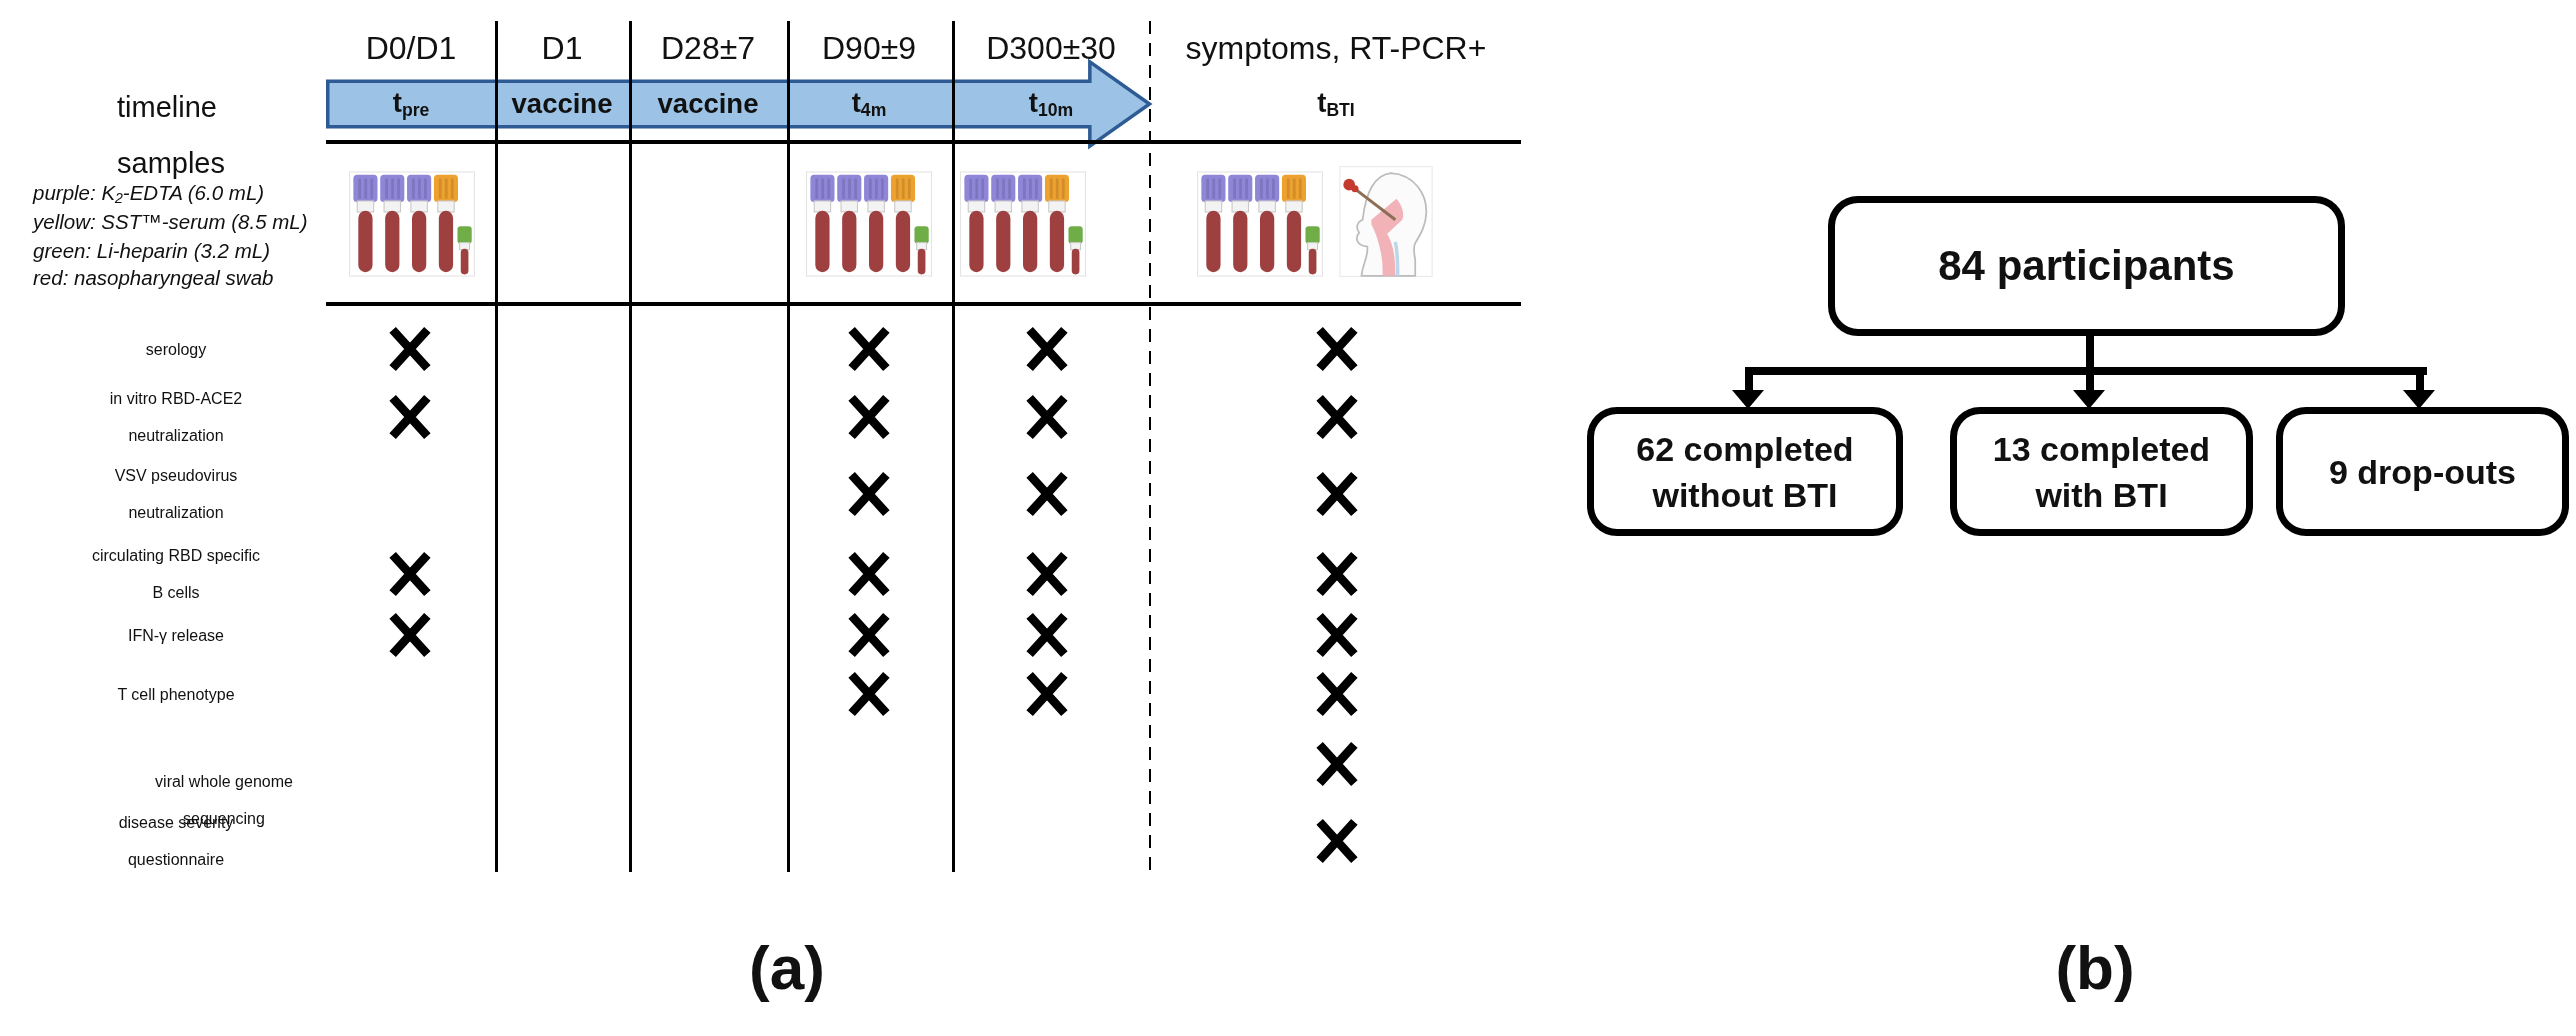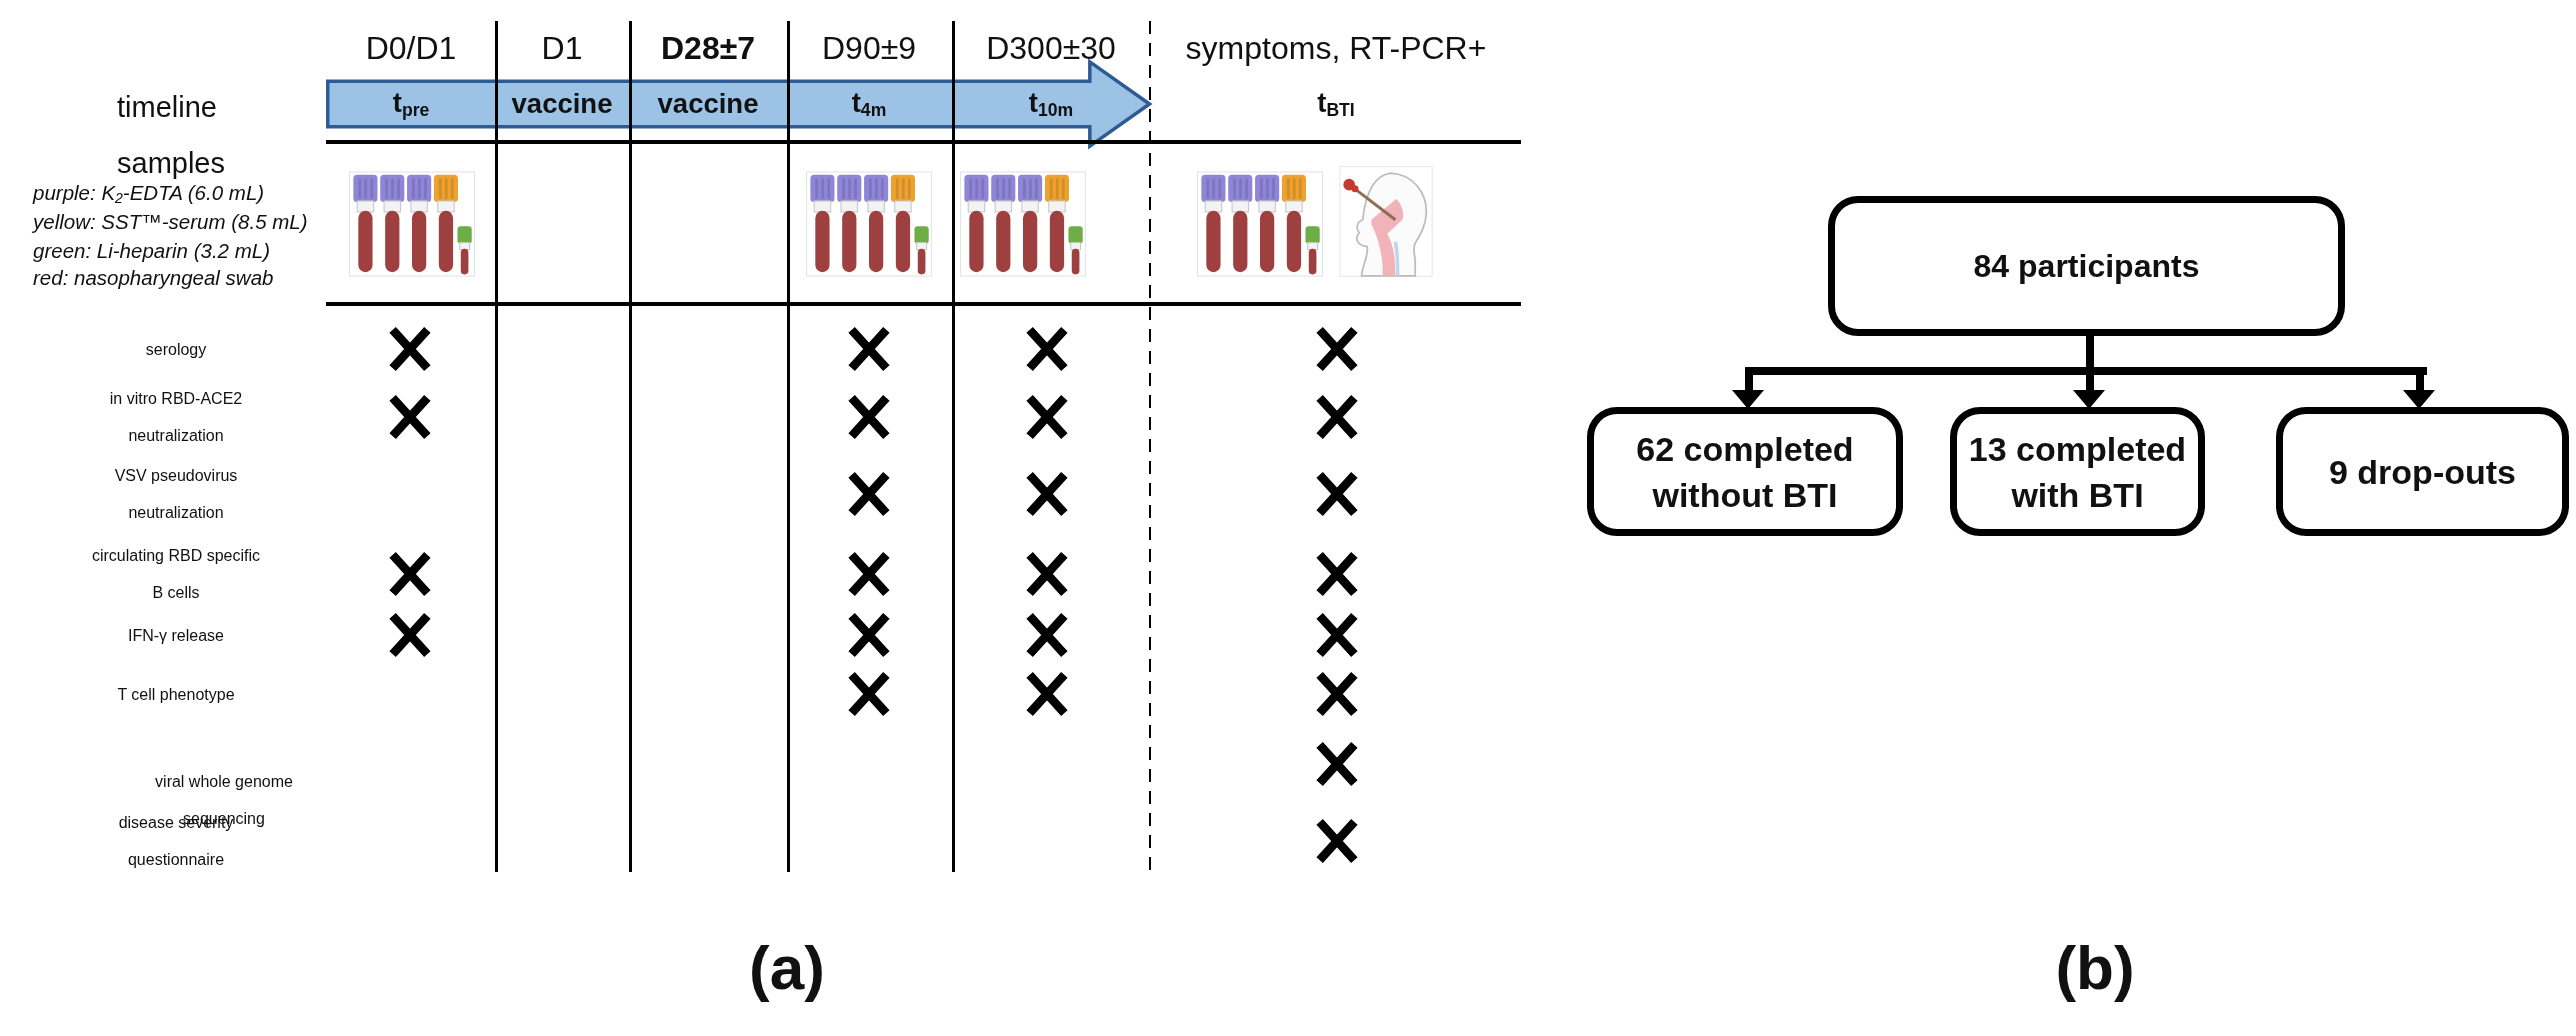--- a/index.html
+++ b/index.html
@@ -20,21 +20,21 @@
   .side-label{font-size:29px;white-space:nowrap;}
   .legend-line{font-size:20.5px;font-style:italic;white-space:nowrap;}
   .assay-label{font-size:16px;line-height:37px;text-align:center;white-space:nowrap;}
   .panel-label{font-size:62px;font-weight:bold;white-space:nowrap;}
   
   .bbox{
     box-sizing:border-box;border:7.6px solid #000;border-radius:30px;background:#fff;
     display:flex;flex-direction:column;align-items:center;justify-content:center;
     font-weight:bold;text-align:center;
   }
-  .bbox-root{font-size:32px;}
+  .bbox-root{font-size:42px;}
   .bbox-child{font-size:34px;line-height:46px;}
   .conn{background:#000;}
   .ahead{width:0;height:0;border-left:16.4px solid transparent;border-right:16.4px solid transparent;border-top:19px solid #000;}
 </style>
 </head>
 <body>
 
 <div id="canvas">
 
   <div id="panel-a">
@@ -57,21 +57,21 @@
     <div class="abs hline" style="left:326px;top:302px;width:1195px"></div>
     <div class="abs vline" style="left:495px;top:21px;height:851px"></div>
     <div class="abs vline" style="left:629px;top:21px;height:851px"></div>
     <div class="abs vline" style="left:787px;top:21px;height:851px"></div>
     <div class="abs vline" style="left:952px;top:21px;height:851px"></div>
     <div class="abs vdash" style="left:1149px;top:21px;height:851px"></div>
 
     <div id="col-headers">
         <div class="abs col-header ctr" style="left: 411px; top: 48px;">D0/D1</div>
         <div class="abs col-header ctr" style="left: 562px; top: 48px;">D1</div>
-        <div class="abs col-header ctr" style="left: 708px; top: 48px; font-weight: bold;">D28±7</div>
+        <div class="abs col-header ctr" style="left: 708px; top: 48px;">D28±7</div>
         <div class="abs col-header ctr" style="left: 869px; top: 48px;">D90±9</div>
         <div class="abs col-header ctr" style="left: 1051px; top: 48px;">D300±30</div>
         <div class="abs col-header ctr" style="left: 1336px; top: 48px;">symptoms, RT-PCR+</div>
       </div>
     <div id="tl-labels">
         <div class="abs tl-label ctr" style="left: 411px; top: 104px;">t<sub>pre</sub></div>
         <div class="abs tl-label ctr" style="left: 562px; top: 104px;">vaccine</div>
         <div class="abs tl-label ctr" style="left: 708px; top: 104px;">vaccine</div>
         <div class="abs tl-label ctr" style="left: 869px; top: 104px;">t<sub>4m</sub></div>
         <div class="abs tl-label ctr" style="left: 1051px; top: 104px;">t<sub>10m</sub></div>
@@ -308,20 +308,20 @@
     <div class="abs conn" style="left:1745px;top:367px;width:7.6px;height:24.6px"></div>
     <div class="abs conn" style="left:2086px;top:367px;width:7.6px;height:24.6px"></div>
     <div class="abs conn" style="left:2416px;top:367px;width:7.6px;height:24.6px"></div>
 
     <div class="abs ahead" style="left:1732px;top:390px"></div>
     <div class="abs ahead" style="left:2073px;top:390px"></div>
     <div class="abs ahead" style="left:2403px;top:390px"></div>
 
     <div id="flow-children">
         <div class="abs bbox bbox-child" style="left: 1587px; top: 407px; width: 316px; height: 129px;">62 completed<br>without BTI</div>
-        <div class="abs bbox bbox-child" style="left: 1950px; top: 407px; width: 255px; height: 129px;">13 completed<br>with BTI</div>
+        <div class="abs bbox bbox-child" style="left: 1950px; top: 407px; width: 303px; height: 129px;">13 completed<br>with BTI</div>
         <div class="abs bbox bbox-child" style="left: 2276px; top: 407px; width: 293px; height: 129px;">9 drop-outs</div>
       </div>
 
     <div class="abs panel-label ctr" style="left:2095px;top:967px">(b)</div>
   </div>
 </div>
 
 
 </body></html>

